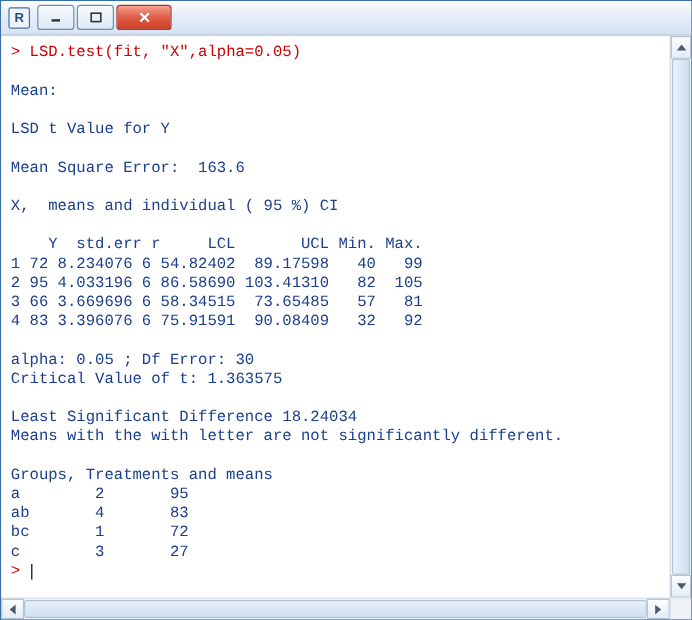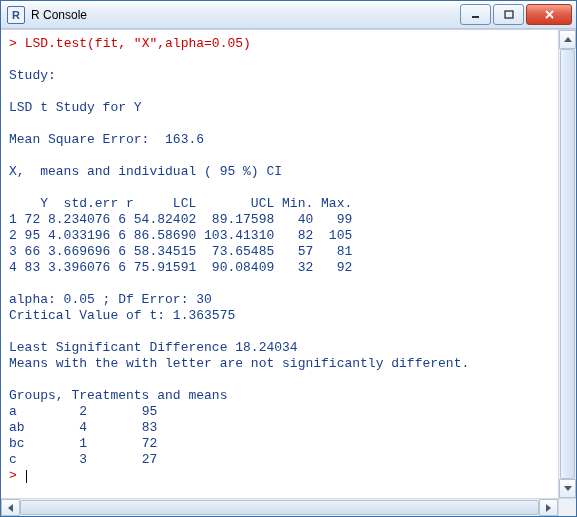--- a/index.html
+++ b/index.html
@@ -32,21 +32,20 @@
   .tri.left{border-top:4px solid transparent;border-bottom:4px solid transparent;border-right:5px solid #4a5a70;}
   .tri.right{border-top:4px solid transparent;border-bottom:4px solid transparent;border-left:5px solid #4a5a70;}
 </style>
 </head>
 <body>
 
 <div class="window">
 
   <div class="titlebar">
     <div class="appicon">R</div>
-    <div class="title">R Console</div>
     <div class="winbtns">
       <div class="winbtn">
         <svg width="10" height="10">
             <rect x="1" y="6" width="7" height="2" fill="#2f2f2f"></rect>
           </svg>
       </div>
       <div class="winbtn">
         <svg width="10" height="10">
             <rect x="1" y="1" width="8" height="7" fill="none" stroke="#2f2f2f" stroke-width="1.3"></rect>
           </svg>
@@ -56,23 +55,23 @@
             <line x1="2" y1="2" x2="9" y2="9" stroke="#fff" stroke-width="1.8"></line>
             <line x1="9" y1="2" x2="2" y2="9" stroke="#fff" stroke-width="1.8"></line>
           </svg>
       </div>
     </div>
   </div>
 
   <div class="body">
     <div class="console"><span class="prompt">&gt;</span> <span class="cmd">LSD.test(fit, "X",alpha=0.05)</span>
 <span class="out"></span>
-<span class="out">Study:</span>
+<span class="out">Mean:</span>
 <span class="out"></span>
-<span class="out">LSD t Study for Y</span>
+<span class="out">LSD t Value for Y</span>
 <span class="out"></span>
 <span class="out">Mean Square Error:  163.6</span>
 <span class="out"></span>
 <span class="out">X,  means and individual ( 95 %) CI</span>
 <span class="out"></span>
 <span class="out">    Y  std.err r     LCL       UCL Min. Max.</span>
 <span class="out">1 72 8.234076 6 54.82402  89.17598   40   99</span>
 <span class="out">2 95 4.033196 6 86.58690 103.41310   82  105</span>
 <span class="out">3 66 3.669696 6 58.34515  73.65485   57   81</span>
 <span class="out">4 83 3.396076 6 75.91591  90.08409   32   92</span>

